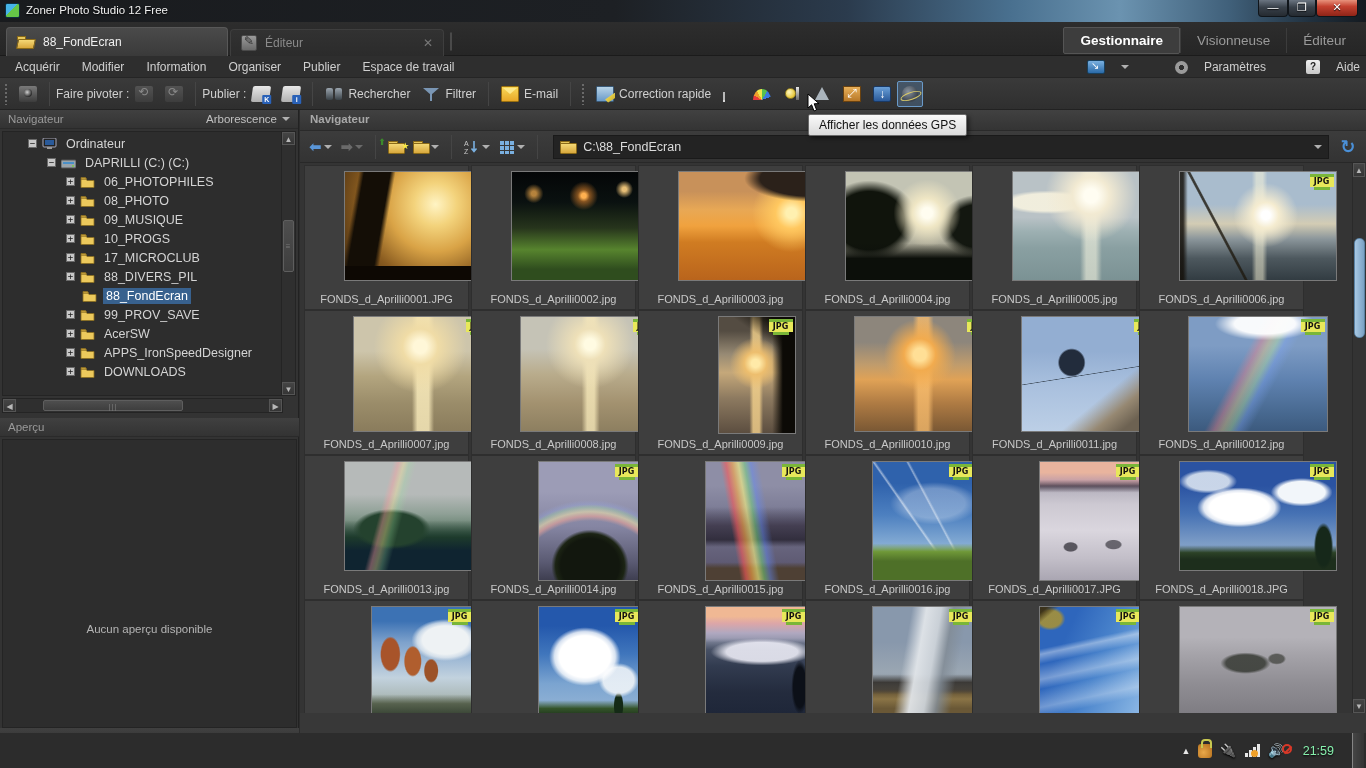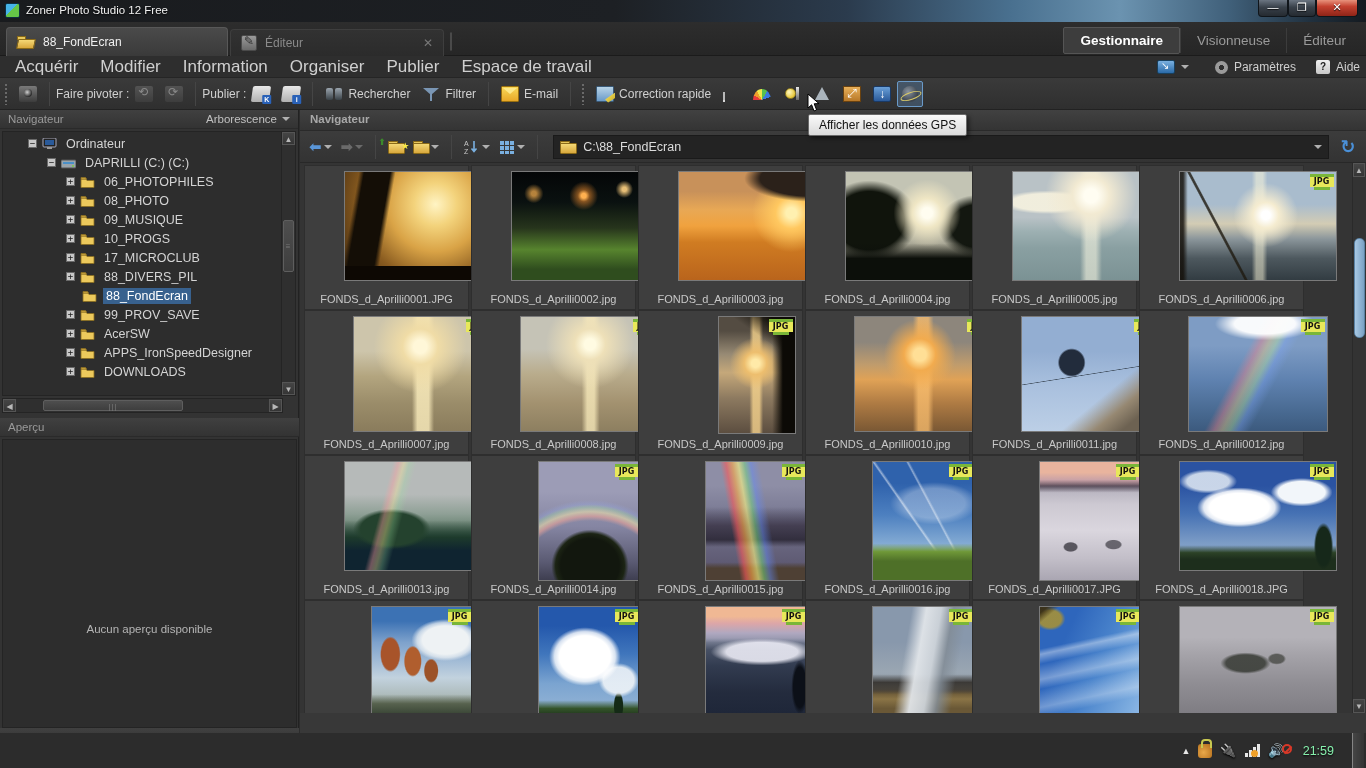--- a/index.html
+++ b/index.html
@@ -39,22 +39,22 @@
   #folder-tab-ico .b { position:absolute; left:0; bottom:0; width:18px; height:10px;
      background:linear-gradient(#f4d876,#d8a83c); border:1px solid #8a6a18; border-radius:1px; transform:skewX(-12deg); }
   #folder-tab-ico .t { position:absolute; left:0; top:0; width:9px; height:4px; background:#e8c círculo; background:#e8c85c; border:1px solid #8a6a18; border-bottom:none; border-radius:1px 1px 0 0; }
   #mode-tabs { position:absolute; right:4px; top:3px; height:30px; display:flex; align-items:center; }
   .mode-tab { padding:5px 16px; font-size:13.5px; color:#9a9a9a; border-left:1px solid #3c3c3c; }
   .mode-tab.active { background:#3d3d3d; border:1px solid #555; border-radius:2px; color:#fff; font-weight:bold; }
 
   
   #menubar { position:absolute; left:0; top:56px; width:1366px; height:22px; background:#2e2e2e; border-bottom:1px solid #252525; }
   #menu-items { position:absolute; left:4px; top:0; display:flex; height:22px; align-items:center; }
-  .menu-item { color:#cfcfcf; font-size:17px; padding:0 11px; }
-  #menu-right { position:absolute; right:6px; top:0; height:22px; display:flex; align-items:center; gap:6px; color:#cfcfcf; font-size:12px; }
+  .menu-item { color:#cfcfcf; font-size:12px; padding:0 11px; }
+  #menu-right { position:absolute; right:6px; top:0; height:22px; display:flex; align-items:center; gap:16px; color:#cfcfcf; font-size:12px; }
   #screen-ico { width:18px; height:14px; background:linear-gradient(#7ab0e0,#2a6aa8); border:1px solid #18405e; border-radius:2px; position:relative; }
   #screen-ico:after{ content:"↘"; position:absolute; left:3px; top:-1px; font-size:10px; color:#fff; }
   .caret { width:0; height:0; border-left:4px solid transparent; border-right:4px solid transparent; border-top:4px solid #b0b0b0; display:inline-block; }
   #gear-ico { width:13px; height:13px; border-radius:50%; background:radial-gradient(circle at 50% 50%, #2e2e2e 0 25%, #9a9a9a 28% 100%); position:relative; }
   #gear-ico:after { content:""; position:absolute; inset:-2px;
     background:conic-gradient(#9a9a9a 0 20deg, transparent 20deg 45deg, #9a9a9a 45deg 65deg, transparent 65deg 90deg, #9a9a9a 90deg 110deg, transparent 110deg 135deg, #9a9a9a 135deg 155deg, transparent 155deg 180deg, #9a9a9a 180deg 200deg, transparent 200deg 225deg, #9a9a9a 225deg 245deg, transparent 245deg 270deg, #9a9a9a 270deg 290deg, transparent 290deg 315deg, #9a9a9a 315deg 335deg, transparent 335deg 360deg);
     border-radius:50%; z-index:-1; }
   #help-ico { width:14px; height:14px; background:linear-gradient(#f0f0f0,#c8c8c8); color:#222; border-radius:2px; font-size:10px; font-weight:bold; text-align:center; line-height:14px; }
 
   

